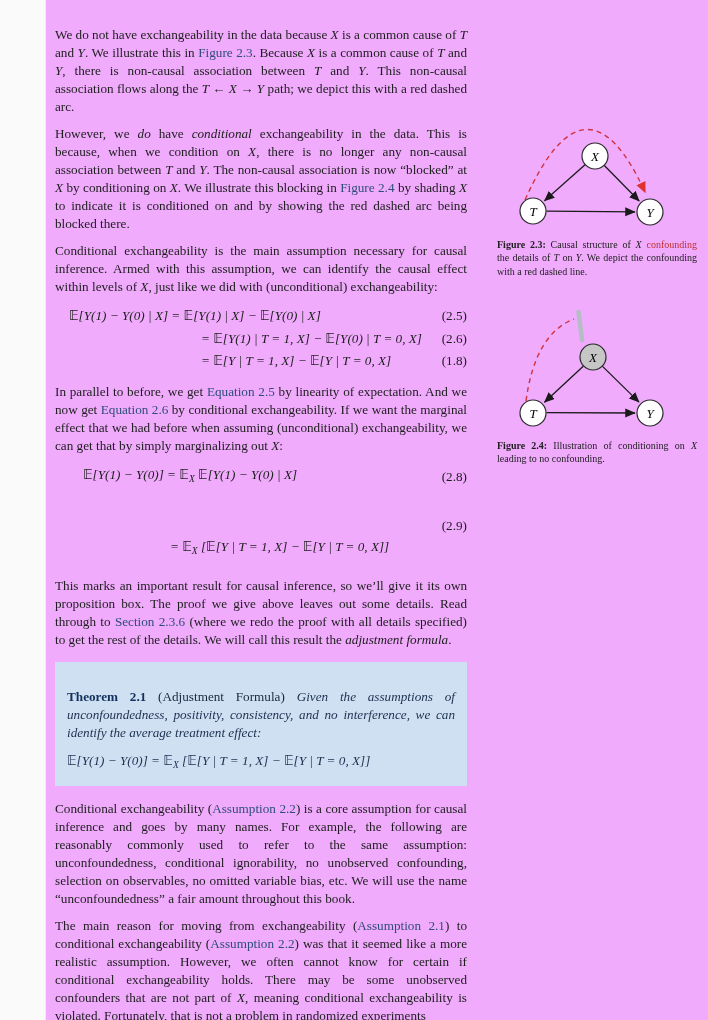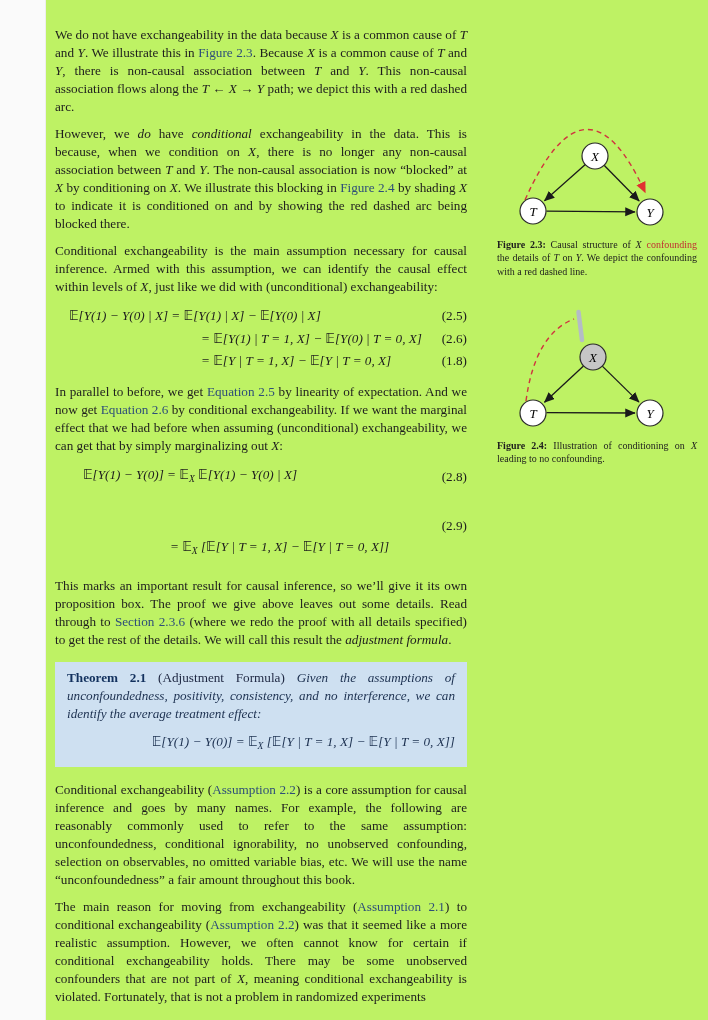--- a/index.html
+++ b/index.html
@@ -1,35 +1,35 @@
 <!DOCTYPE html>
 <html><head>
 <meta charset="utf-8">
 <style>
   html,body{margin:0;padding:0;background:#ffffff;}
-  .page{position:relative;width:708px;height:1020px;background:#bef264;overflow:hidden;
+  .page{position:relative;width:708px;height:1020px;background:#f0abfc;overflow:hidden;
         font-family:"Liberation Serif","DejaVu Serif",serif;color:#1d1d1d;}
   .page-edge{position:absolute;left:0;top:0;width:45px;height:1020px;background:#fafafa;border-right:1px solid #ededed;}
   .text-col{position:absolute;left:55px;top:26px;width:412px;font-size:13.2px;line-height:18px;}
   .para{margin:0 0 9px 0;text-align:justify;}
   .seg-i,.seg-m{font-style:italic;}
   .seg-r{color:#2e4e79;}
   .seg-t{color:#c03030;}
   .seg-b{font-weight:bold;}
   .eqs{margin:6px 0 10px 0;}
   .eq-row{display:flex;align-items:center;line-height:22.5px;}
   .eq-left{font-style:italic;white-space:nowrap;font-family:"Liberation Serif","DejaVu Serif","DejaVu Sans",serif;}
   .eq-num{font-style:normal;margin-left:auto;}
   .seg-sub{font-size:9.5px;vertical-align:-3px;font-style:italic;}
-  .theorem{background:#cee0f1;margin:13px 0 14px 0;padding:7px 12px 11px 12px;color:#1c3050;}
+  .theorem{background:#cee0f1;margin:13px 0 14px 0;padding:26px 12px 11px 12px;color:#1c3050;}
   .theorem-body{margin:0;text-align:justify;line-height:18px;}
   .seg-thT{font-weight:bold;color:#12315e;font-style:normal;}
   .seg-thR{font-style:normal;color:#1c2540;}
   .seg-thI{font-style:italic;}
-  .theorem-eq{text-align:right;font-style:italic;margin-top:9px;line-height:20px;
+  .theorem-eq{text-align:left;font-style:italic;margin-top:9px;line-height:20px;
               font-family:"Liberation Serif","DejaVu Serif","DejaVu Sans",serif;}
   .margin-col{position:absolute;left:497px;top:118px;width:200px;font-size:10px;line-height:13.5px;}
   figure{margin:0;padding:0;}
   .fig2{margin-top:30px;}
   figcaption{text-align:justify;margin-top:2px;}
   .node-label{font-style:italic;font-size:13px;font-family:"Liberation Serif","DejaVu Serif",serif;}
 </style>
 </head>
 <body>
 

